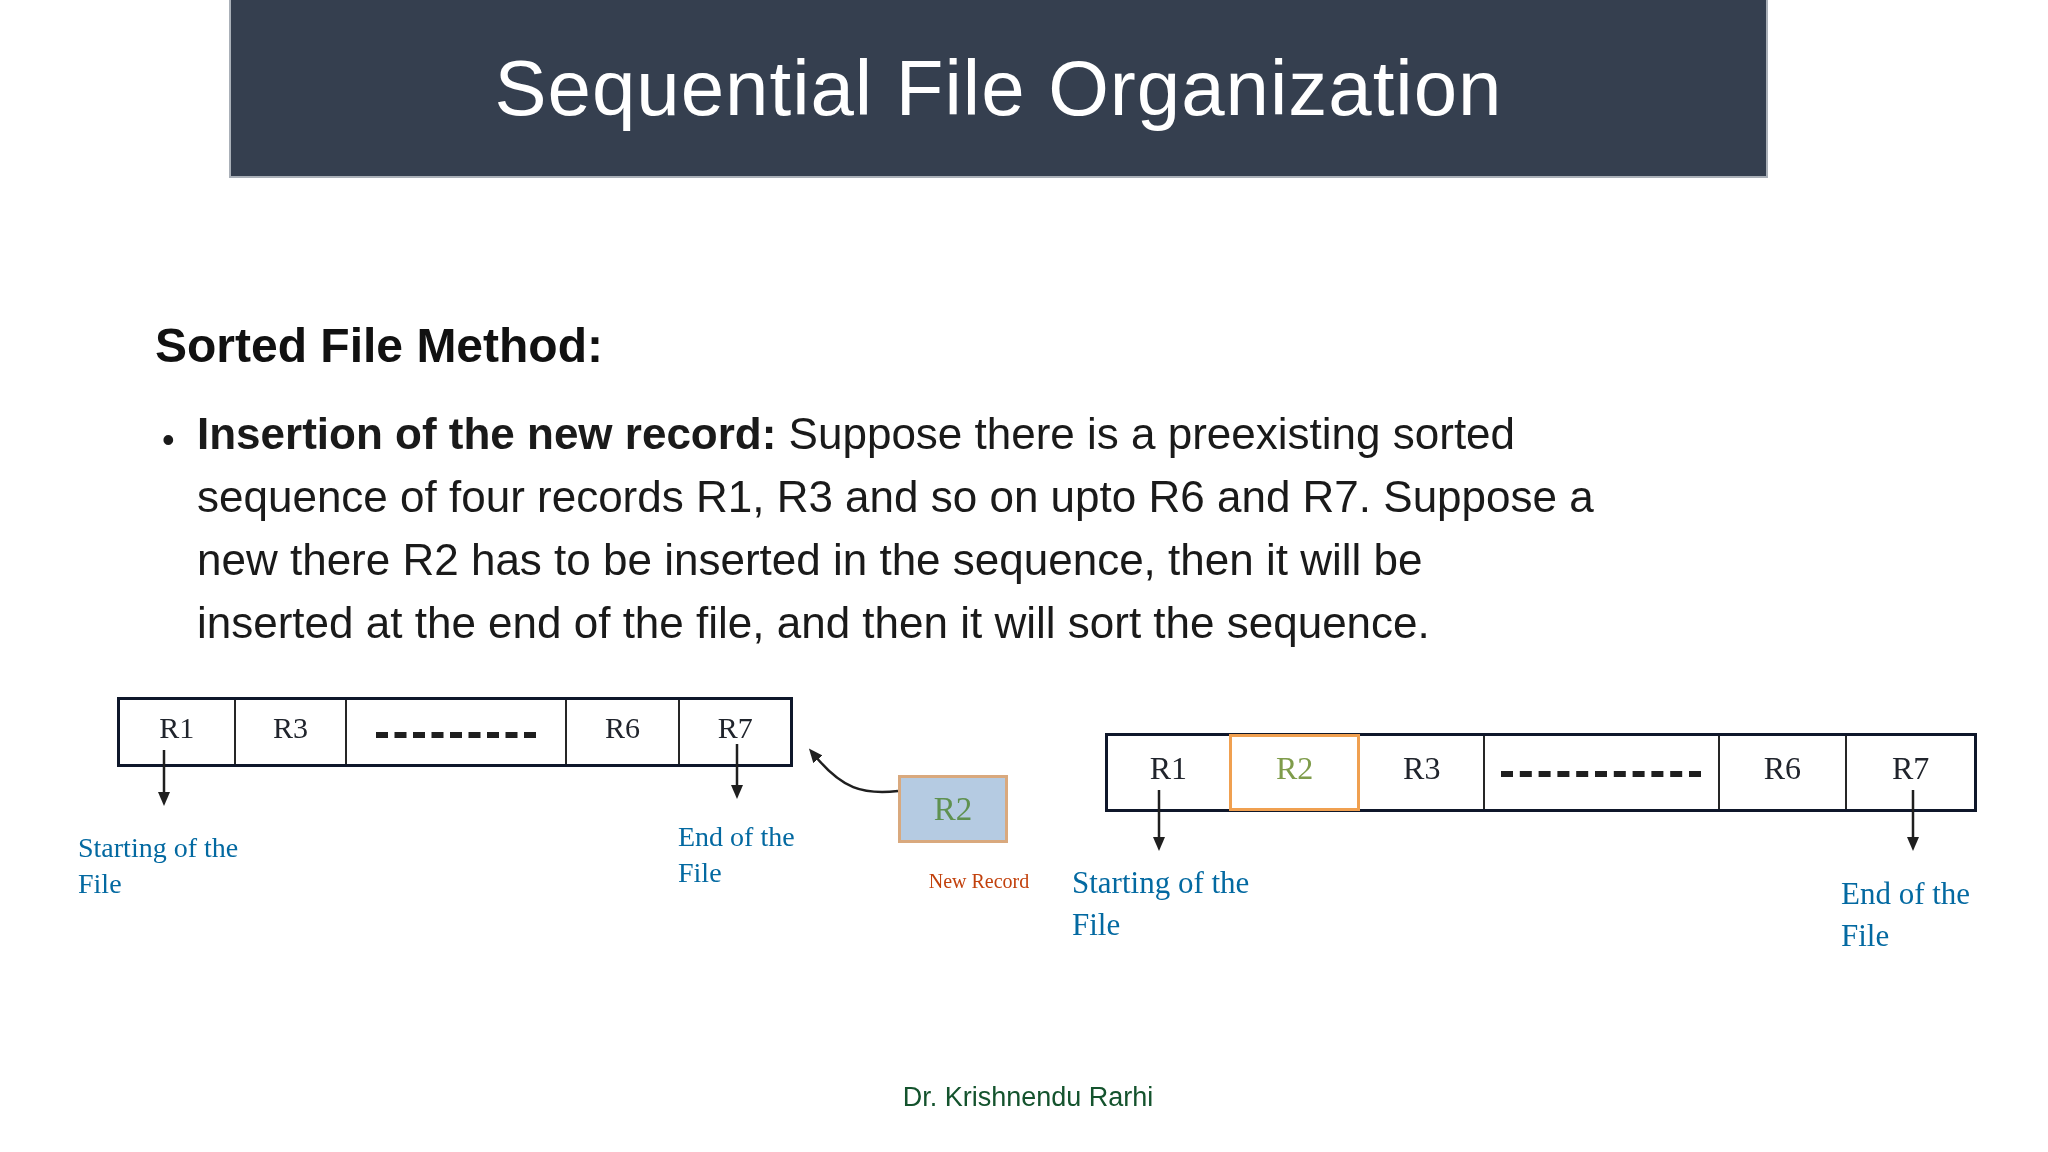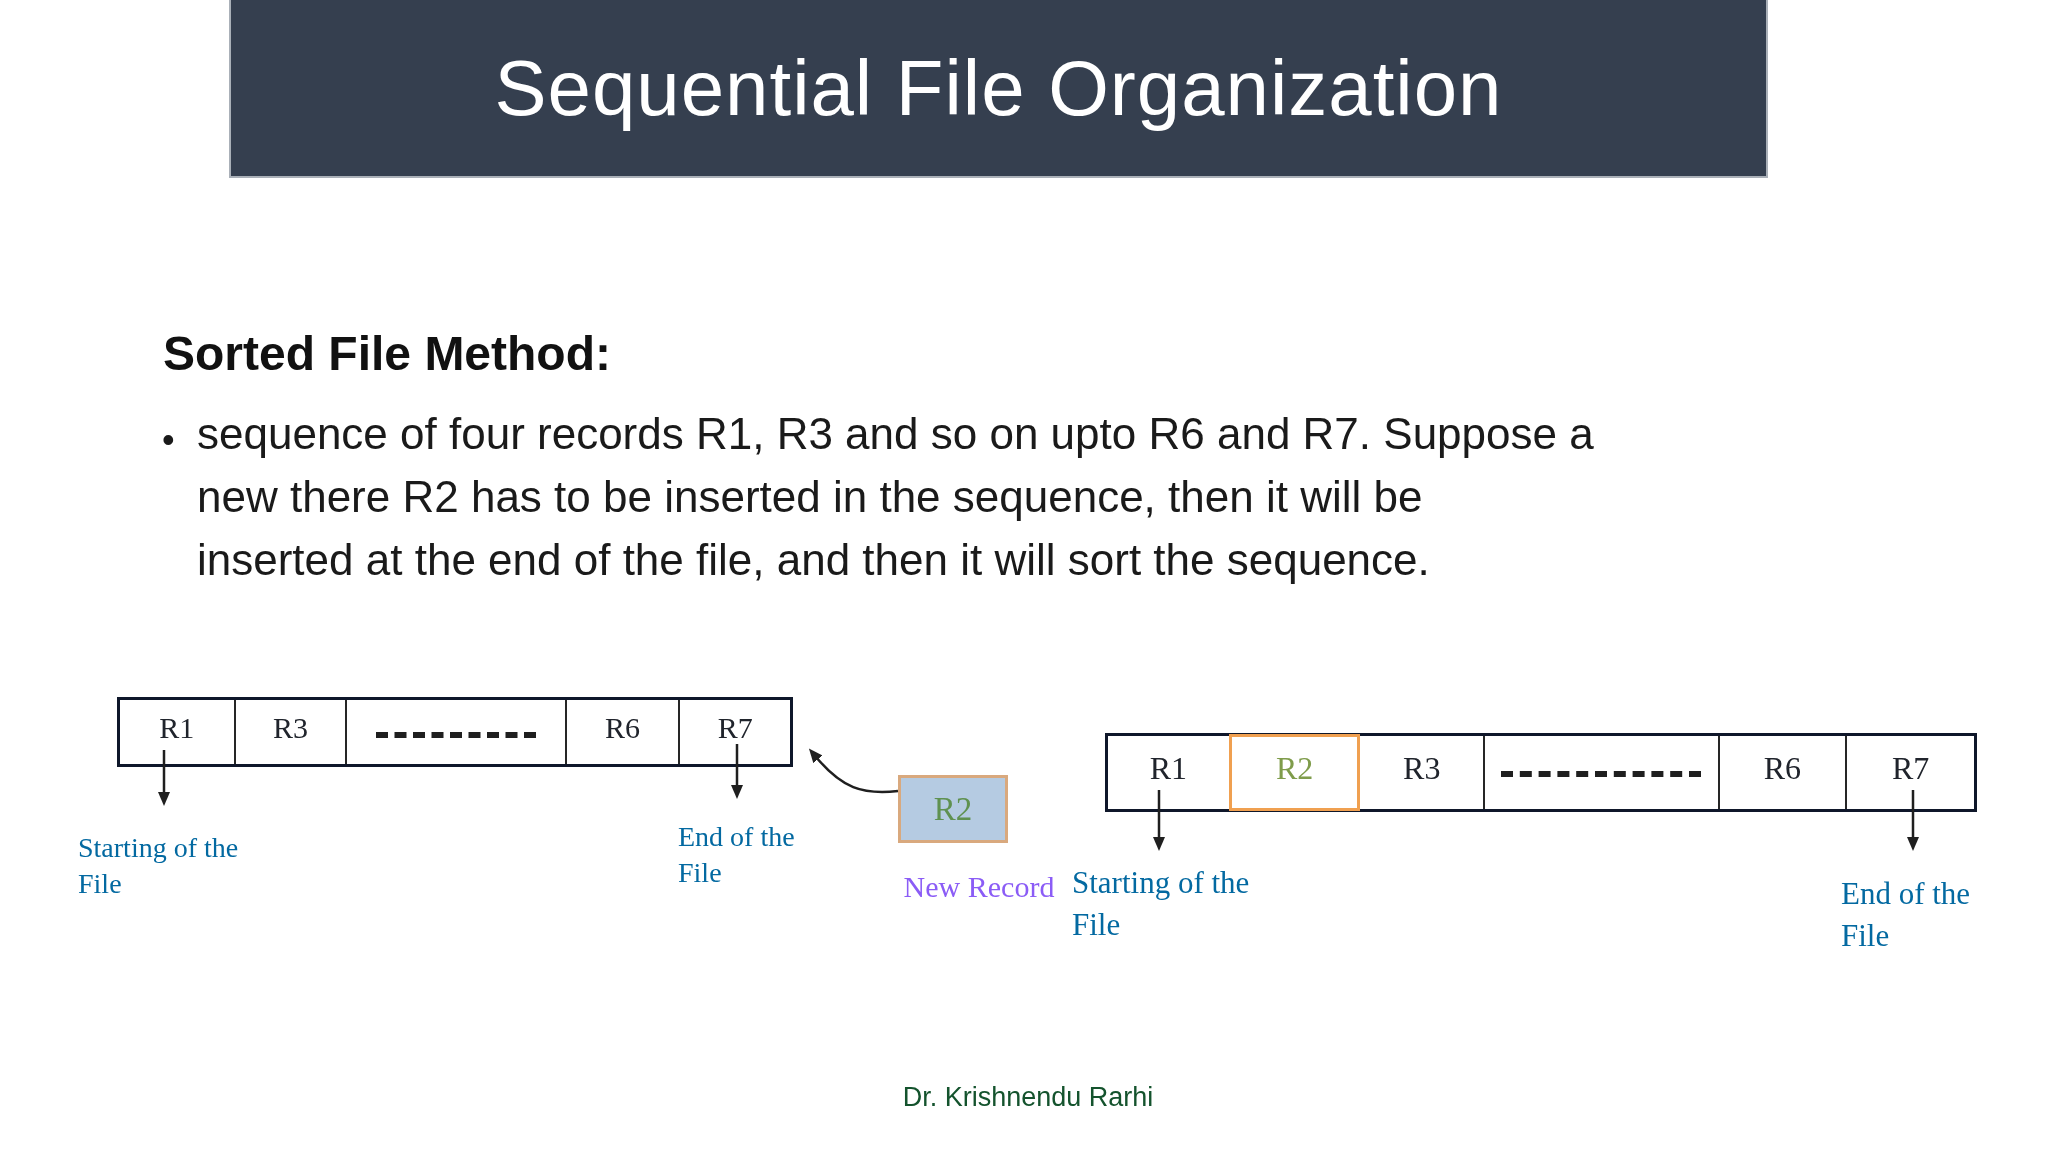--- a/index.html
+++ b/index.html
@@ -12,21 +12,21 @@
     position:absolute;left:229px;top:0;width:1539px;height:178px;
     background:#353f4f;border:2px solid #aab0b8;border-top:none;box-sizing:border-box;
     display:flex;align-items:center;justify-content:center;
   }
   .title-bar h1{
     margin:0;font-size:78px;font-weight:400;color:#ffffff;letter-spacing:1px;
     font-family:"Liberation Sans",sans-serif;
   }
   
   .heading{
-    position:absolute;left:155px;top:318px;margin:8px;
+    position:absolute;left:155px;top:318px;margin:0;
     font-size:48px;font-weight:700;color:#111111;
   }
   .bullet-block{position:absolute;left:160px;top:402px;width:1800px;}
   .bullet-glyph{position:absolute;left:2px;top:6px;font-size:36px;line-height:63px;}
   .para{margin-left:37px;font-size:44px;line-height:63px;}
   .para .b{font-weight:700;}
   
   .record-row{
     position:absolute;display:flex;box-sizing:border-box;
     border:3px solid #0f172a;background:#ffffff;
@@ -58,21 +58,21 @@
   .lbl-lg{font-size:31px;line-height:42px;}
   
   .new-record-box{
     position:absolute;left:898px;top:775px;width:110px;height:68px;box-sizing:border-box;
     background:#b5cbe2;border:3px solid #d9a97e;
     display:flex;align-items:center;justify-content:center;
     font-family:"Liberation Serif","DejaVu Serif",serif;font-size:33px;color:#5f9150;
   }
   .new-record-caption{
     position:absolute;left:898px;top:870px;width:162px;text-align:center;
-    font-family:"Liberation Serif","DejaVu Serif",serif;font-size:30px;color:#8b5cf6;
+    font-family:"Liberation Serif","DejaVu Serif",serif;font-size:20px;color:#c2410c;
   }
   
   .arrows{position:absolute;left:0;top:0;width:2048px;height:1152px;pointer-events:none;z-index:3;}
   
   .footer{
     position:absolute;left:0;top:1082px;width:100%;text-align:center;
     font-size:27px;color:#14532d;
   }
 </style>
 </head>
@@ -82,20 +82,21 @@
 
   <header class="title-bar">
     <h1>Sequential File Organization</h1>
   </header>
 
   <h2 class="heading">Sorted File Method:</h2>
 
   <div class="bullet-block">
     <span class="bullet-glyph">•</span>
     <div class="para">
+      <div><span class="b">Insertion of the new record:</span><span> Suppose there is a preexisting sorted</span></div>
       <div><span>sequence of four records R1, R3 and so on upto R6 and R7. Suppose a</span></div>
       <div><span>new there R2 has to be inserted in the sequence, then it will be</span></div>
       <div><span>inserted at the end of the file, and then it will sort the sequence.</span></div>
     </div>
   </div>
 
   <div class="record-row row-before">
     <div class="cell" style="width:116px">
         <span>R1</span>
       </div>

